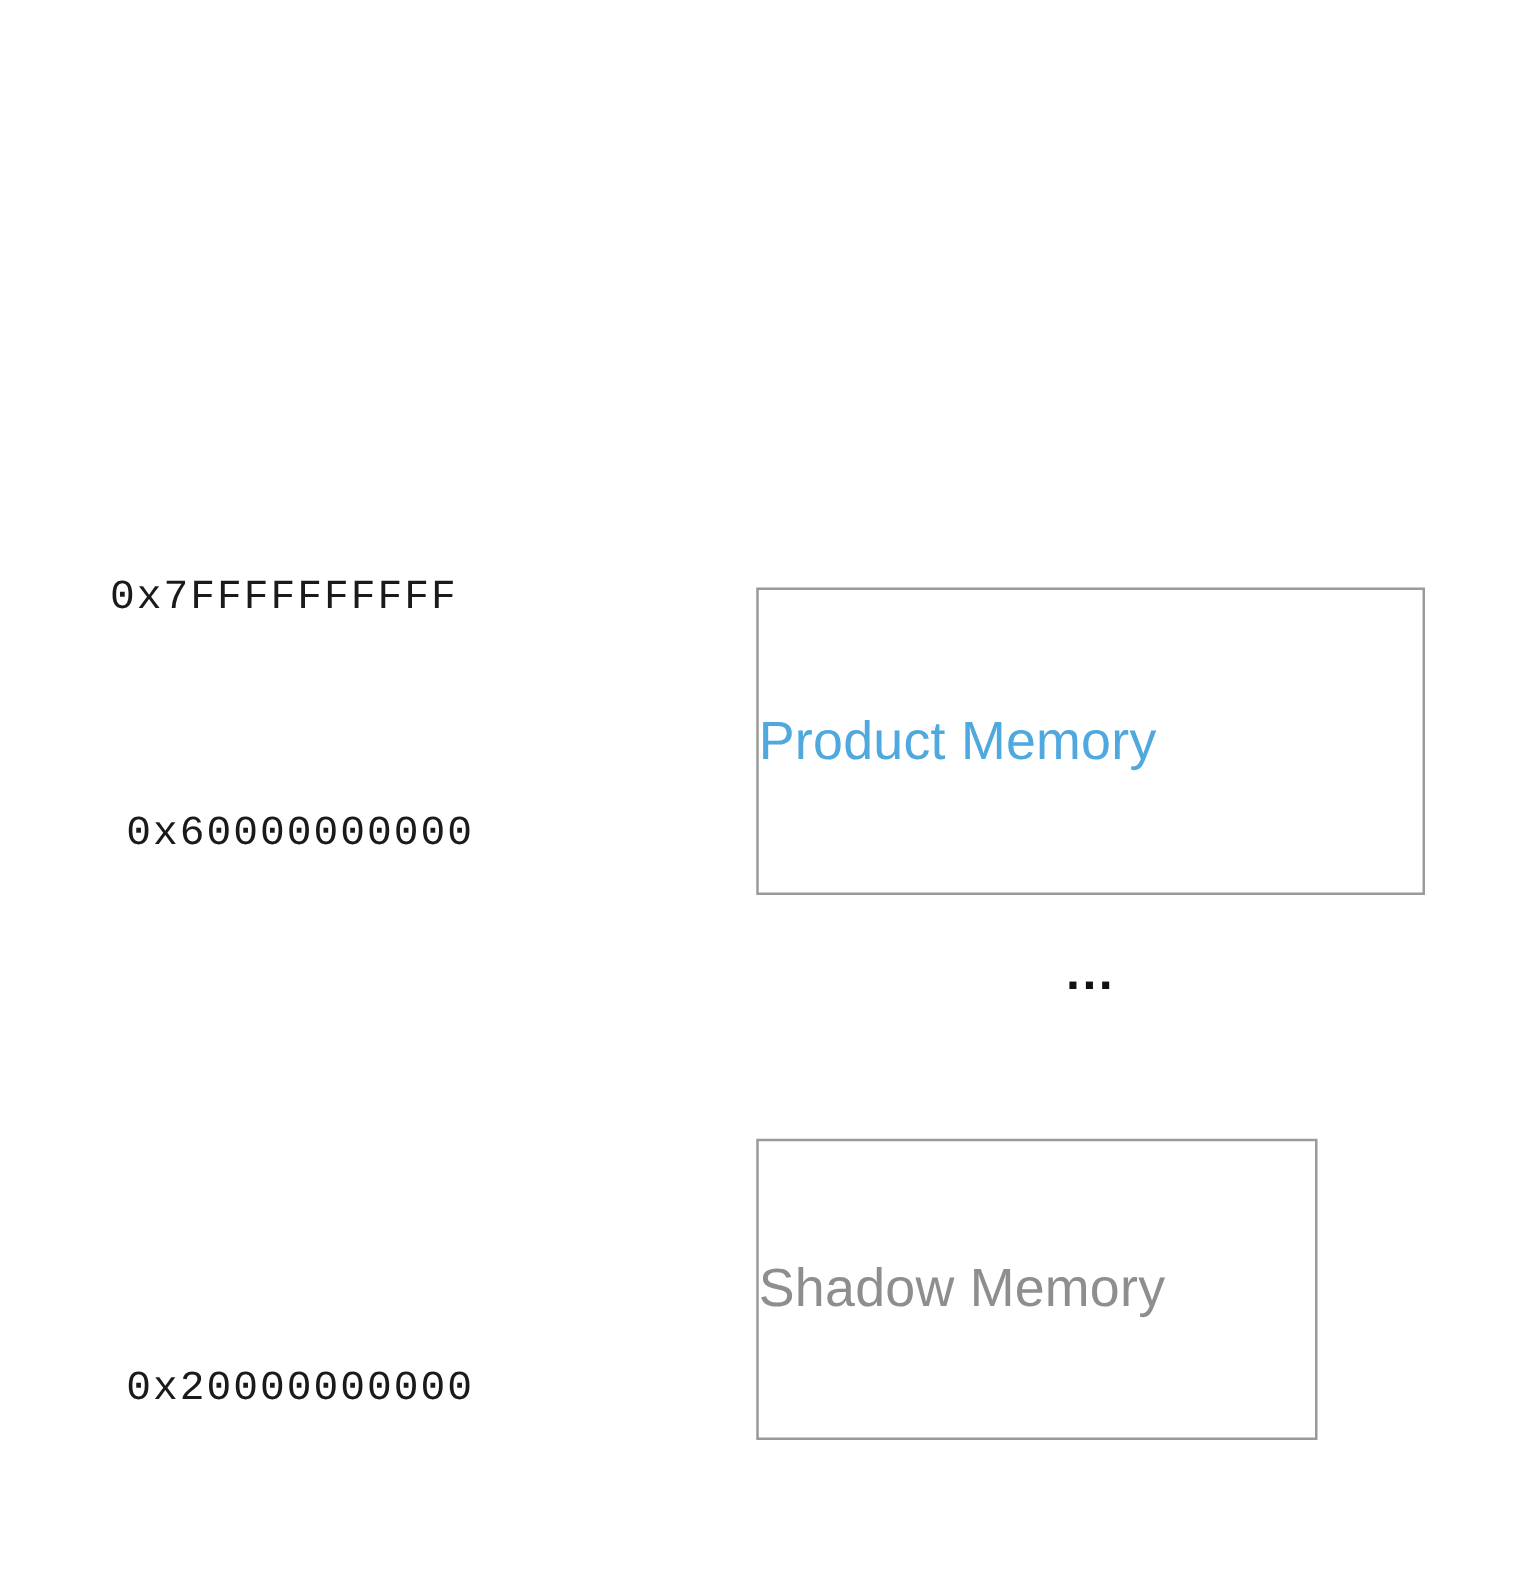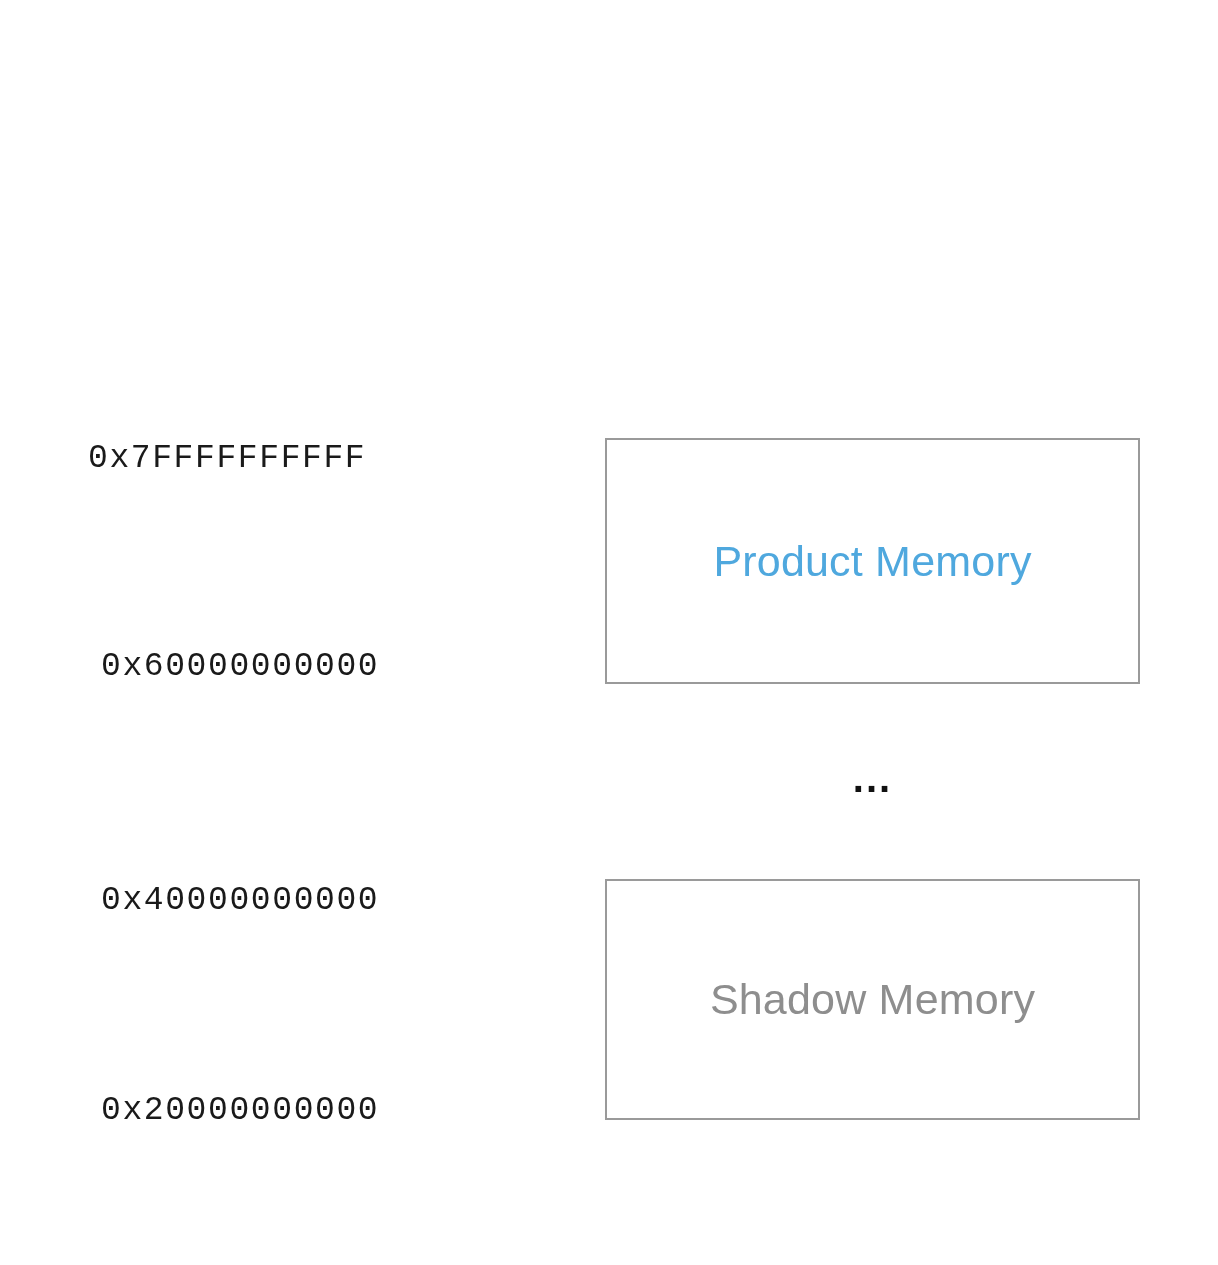--- a/index.html
+++ b/index.html
@@ -51,45 +51,45 @@
   
   .addr {
     position: absolute;
     font-family: "Liberation Mono", "DejaVu Sans Mono", monospace;
     font-size: 33px;
     font-weight: 400;
     letter-spacing: 1.6px;
     color: #1a1a1a;
     white-space: nowrap;
   }
-  .addr-top-product    { left: 88px;  top: 440px; }
+  .addr-top-product    { left: 88px;  top: 459px; }
   .addr-bottom-product { left: 101px; top: 648px; font-family: Liberation Mono, monospace; }
   .addr-top-shadow     { left: 101px; top: 882px; }
   .addr-bottom-shadow  { left: 101px; top: 1092px; }
 
   
   .mem-box {
     position: absolute;
     box-sizing: border-box;
     border: 2px solid #9a9a9a;
     background: #ffffff;
     display: flex;
     align-items: center;
-    justify-content: center;
+    margin-top: 32px;
   }
   .mem-box-product {
     left: 605px;
     top: 438px;
     width: 535px;
     height: 246px;
   }
   .mem-box-shadow {
     left: 605px;
     top: 879px;
-    width: 535px;
+    width: 449px;
     height: 241px;
   }
   .mem-label {
     font-family: "Liberation Sans", sans-serif;
     font-size: 43px;
     font-weight: 400;
     letter-spacing: 0.2px;
     white-space: nowrap;
   }
   .mem-label-product { color: #4fa8de; }
@@ -114,21 +114,20 @@
 <body>
 
 <div id="slide">
 
 
 
   <div class="addr addr-top-product">0x7FFFFFFFFFF</div>
 
   <div class="addr addr-bottom-product">0x60000000000</div>
 
-  <div class="addr addr-top-shadow">0x40000000000</div>
 
   <div class="addr addr-bottom-shadow">0x20000000000</div>
 
   <div class="mem-box mem-box-product">
     <span class="mem-label mem-label-product">Product Memory</span>
   </div>
 
   <div class="gap-ellipsis">...</div>
 
   <div class="mem-box mem-box-shadow">

